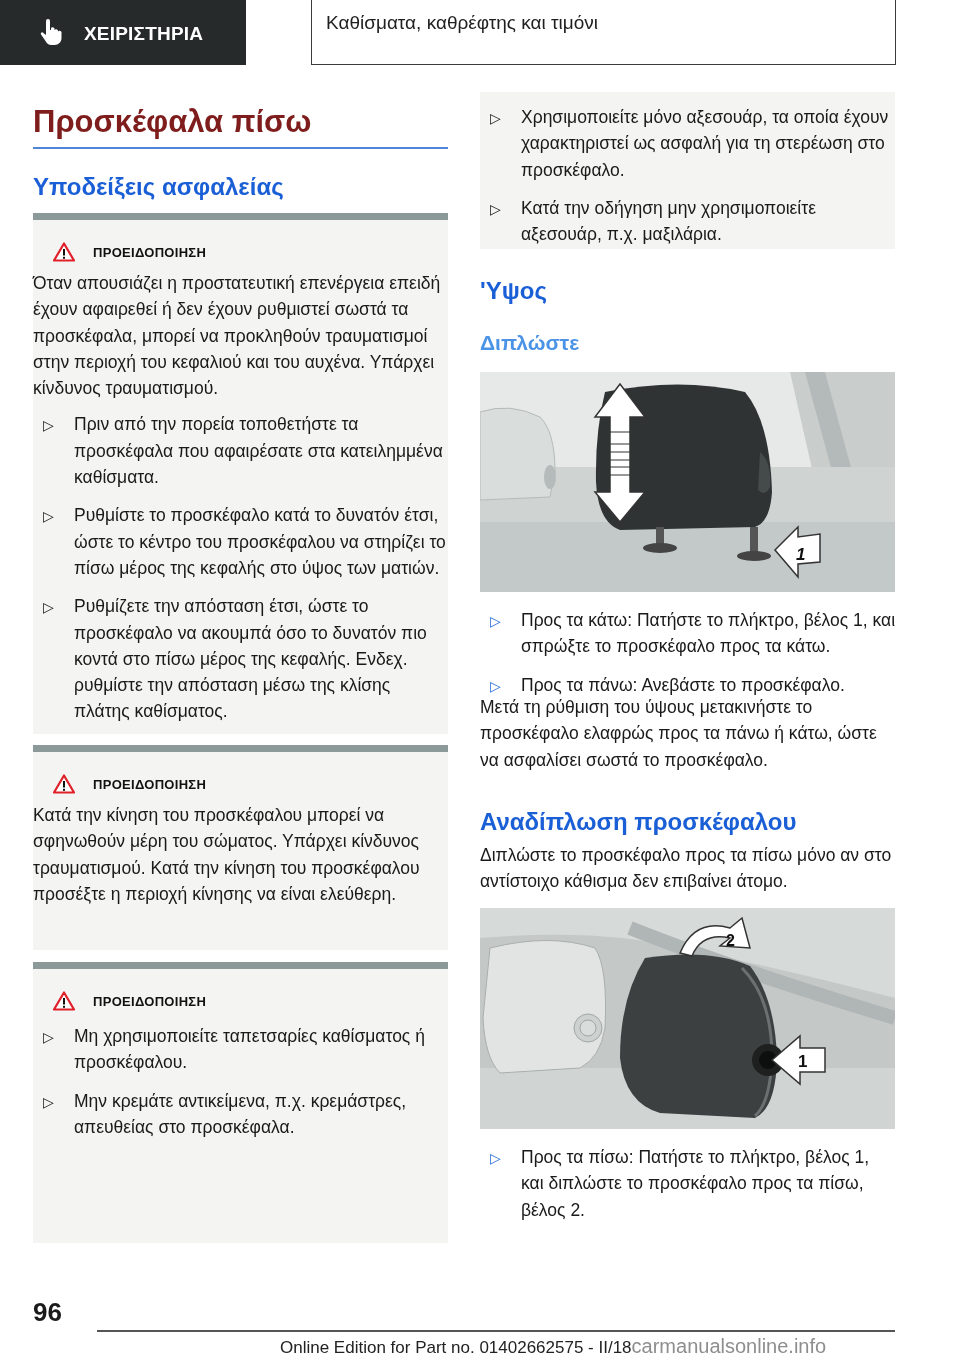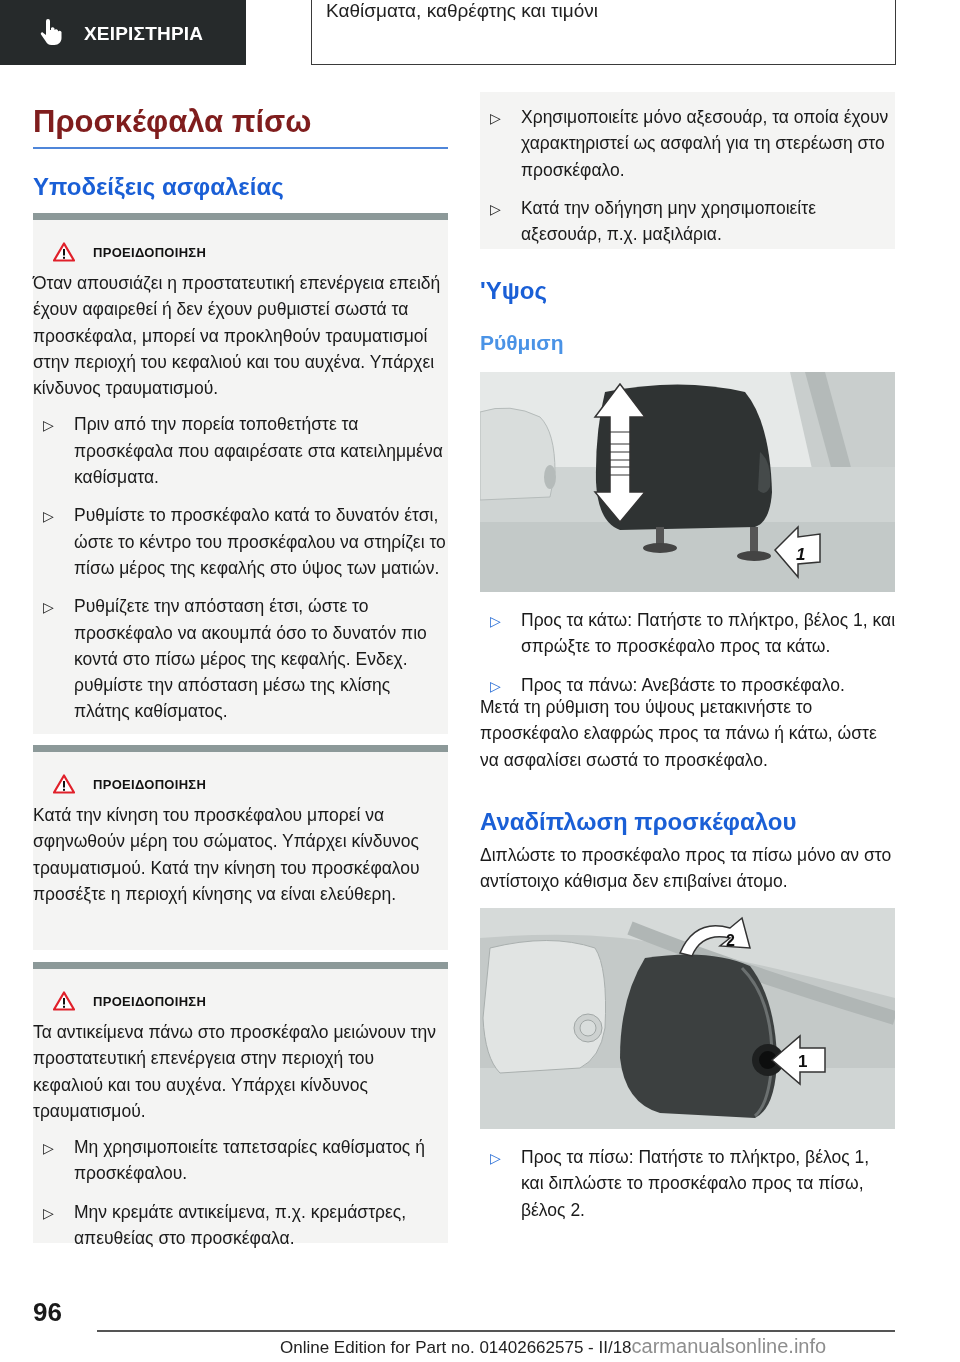--- a/index.html
+++ b/index.html
@@ -9,21 +9,21 @@
   
   .hdr-left {
     position: absolute; left: 0; top: 0; width: 246px; height: 65px;
     background: #262a2b; display: flex; align-items: flex-end; padding: 0 0 20px 40px;
   }
   .hdr-left .hand { width: 24px; height: 26px; margin-right: 20px; }
   .hdr-left .title { color: #ffffff; font-weight: bold; font-size: 19px; letter-spacing: 0.2px; }
   .hdr-right {
     position: absolute; left: 311px; top: 0; width: 585px; height: 65px;
     border: 1.5px solid #3a3a3a; border-top: none; background: #fff;
-    display: flex; align-items: flex-start; padding: 0 0 18px 14px;
+    display: flex; align-items: center; padding: 0 0 18px 14px;
   }
   .hdr-right .crumb { font-size: 19px; color: #1f1f1f; }
 
   
   .col { position: absolute; top: 0; }
   .col-left { left: 33px; width: 415px; }
   .col-right { left: 480px; width: 416px; }
 
   .h1 { position: absolute; left: 0; top: 104px; font-size: 31px; font-weight: bold; color: #7f1d1d; }
   .h1-rule { position: absolute; left: 0; top: 147px; width: 415px; height: 2px; background: #4f86d9; }
@@ -112,40 +112,39 @@
     <div class="bar"></div>
     <div class="inner">
       <div class="whead">
         <svg viewBox="0 0 22 20">
             <path d="M11 1.5 L21 18.5 H1 Z" fill="#fff" stroke="#e0202a" stroke-width="2.2" stroke-linejoin="round"></path>
             <rect x="10" y="7" width="2" height="6.5" fill="#111"></rect>
             <rect x="10" y="14.8" width="2" height="2" fill="#111"></rect>
           </svg>
         <span>ΠΡΟΕΙΔΟΠΟΙΗΣΗ</span>
       </div>
-      <div class="para">Τα αντικείμενα πάνω στο προσκέφαλο μειώνουν την προστατευτική επενέργεια στην περιοχή του κεφαλιού και του αυχένα. Υπάρχει κίνδυνος τραυματισμού.</div>
       <ul class="bullets">
         <li><span class="tri">▷</span><span>Μη χρησιμοποιείτε ταπετσαρίες καθίσματος ή προσκέφαλου.</span></li>
         <li><span class="tri">▷</span><span>Μην κρεμάτε αντικείμενα, π.χ. κρεμάστρες, απευθείας στο προσκέφαλα.</span></li>
       </ul>
     </div>
   </div>
 </div>
 
 <div class="col col-right">
 
   <div class="warn" style="top:92px; height:157px; padding-top:8px;">
     <ul class="bullets rightcol" style="margin-top:4px;">
       <li><span class="tri">▷</span><span>Χρησιμοποιείτε μόνο αξεσουάρ, τα οποία έχουν χαρακτηριστεί ως ασφαλή για τη στερέωση στο προσκέφαλο.</span></li>
       <li><span class="tri">▷</span><span>Κατά την οδήγηση μην χρησιμοποιείτε αξεσουάρ, π.χ. μαξιλάρια.</span></li>
     </ul>
   </div>
 
   <div class="h2r" style="top:277px;">'Υψος</div>
-  <div class="h3r" style="top:331px;">Ρύθμιση</div>
+  <div class="h3r" style="top:331px;">Διπλώστε</div>
 
   <div class="figure" style="top:372px; height:220px;">
     <svg width="415" height="220" viewBox="0 0 415 220">
       <rect width="415" height="220" fill="#e6e9e8"></rect>
       <polygon points="310,0 415,0 415,220 360,220" fill="#c9cecd"></polygon>
       <polygon points="325,0 345,0 405,220 385,220" fill="#b4bab9"></polygon>
       <rect x="0" y="95" width="415" height="125" fill="#cfd4d3"></rect>
       <rect x="0" y="150" width="415" height="70" fill="#c3c9c8"></rect>
       <path d="M0 40 Q30 30 60 45 Q75 60 75 100 L70 125 L0 128 Z" fill="#d9dddc" stroke="#b5bbba"></path>
       <ellipse cx="70" cy="105" rx="6" ry="12" fill="#b5bbba"></ellipse>

